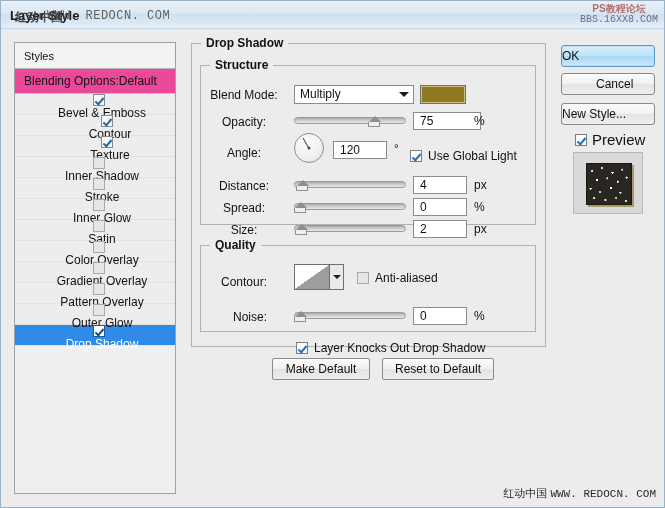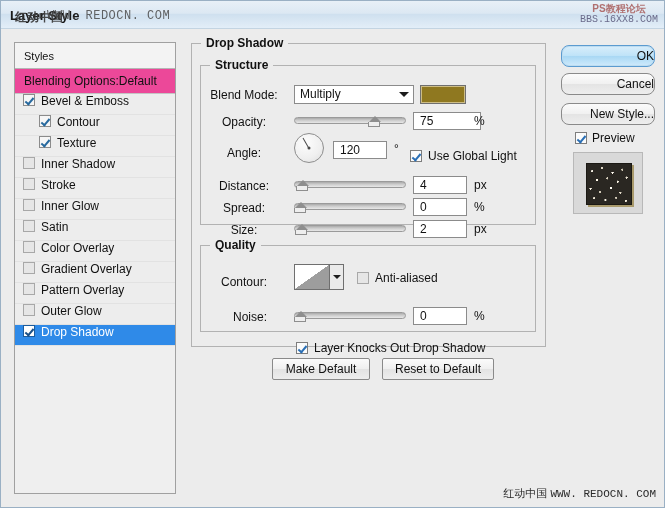--- a/index.html
+++ b/index.html
@@ -59,23 +59,23 @@
     background:#f3f3f3;border-bottom:1px solid #b5b5b5;
     font-size:11px;color:#111;box-sizing:border-box;
   }
   .styles-blend{
     height:25px;line-height:25px;padding-left:9px;
     background:#ec4899;border-bottom:1px solid #c4c4c4;
     font-size:12px;color:#111;box-sizing:border-box;
   }
   .fx-list{background:#ededed;}
   .fx-row{
-    height:21px;display:flex;
+    height:21px;display:flex;align-items:center;
     border-bottom:1px solid #e2e2e2;
-    padding-left:8px;box-sizing:border-box;font-size:12px;color:#111;
+    padding-left:8px;box-sizing:border-box;font-size:12px;color:#111;flex-direction:column;
   }
   .fx-row.sub{padding-left:24px;}
   .fx-row.selected{background:#2f8ae8;color:#fff;}
   .fx-row .lbl{margin-left:6px;white-space:nowrap;}
 
   
   .cb{
     width:12px;height:12px;flex:0 0 12px;
     background:#f6f6f6;border:1px solid #8b8b8b;
     box-sizing:border-box;position:relative;display:inline-block;
@@ -199,31 +199,31 @@
     border:1px solid #8a8a8a;border-radius:2px;box-sizing:border-box;
     font-size:12px;color:#111;text-align:center;line-height:20px;height:22px;
   }
   .btn.mk{left:271px;top:357px;width:98px;}
   .btn.rs{left:381px;top:357px;width:112px;}
 
   
   .rbtn{
     position:absolute;left:560px;width:94px;height:22px;
     background:linear-gradient(to bottom,#fbfbfb 0%,#f1f1f1 48%,#e4e4e4 52%,#eeeeee 100%);
-    border:1px solid #8a8a8a;border-radius:8px;box-sizing:border-box;
-    font-size:12px;color:#111;text-align:right;line-height:20px;
+    border:1px solid #8a8a8a;border-radius:3px;box-sizing:border-box;
+    font-size:12px;color:#111;text-align:left;line-height:20px;
   }
   .rbtn.ok{
     top:44px;
     background:linear-gradient(to bottom,#d9eefb 0%,#bfe3f8 48%,#a9d8f4 52%,#cfeafc 100%);
     border:1px solid #5b9bd0;box-shadow:0 0 0 1px #bddcf0 inset;
   }
-  .rbtn.cancel{top:72px;}
+  .rbtn.cancel{top:72px;padding-left:34px;}
   .rbtn.newstyle{top:102px;}
-  .preview-row{position:absolute;left:574px;top:130px;display:flex;align-items:center;font-size:12px;color:#111;}
+  .preview-row{position:absolute;left:574px;top:130px;display:flex;align-items:center;font-size:15px;color:#111;}
   .preview-row .cb{margin-right:5px;}
   .thumb-frame{
     position:absolute;left:572px;top:151px;width:70px;height:62px;
     background:#d9d9d9;border:1px solid #b8b8b8;box-sizing:border-box;
   }
   .thumb-art{
     position:absolute;left:12px;top:10px;width:46px;height:42px;
     background-color:#2a2722;
     background-image:
       radial-gradient(circle at 12% 18%, #efeade 0 1px, transparent 1.2px),

